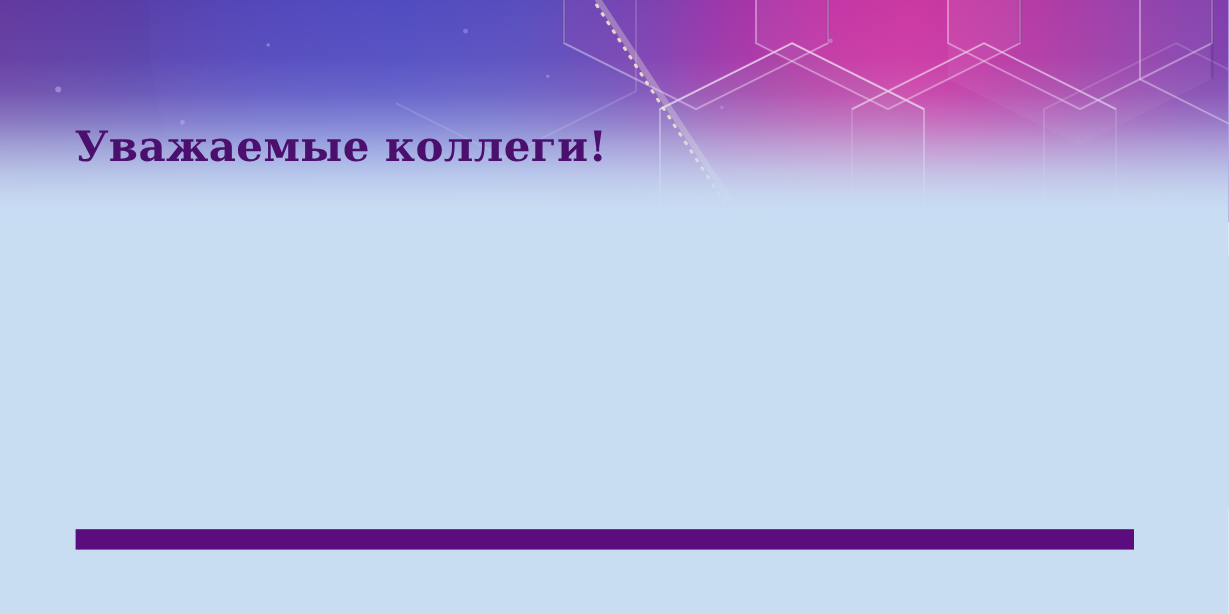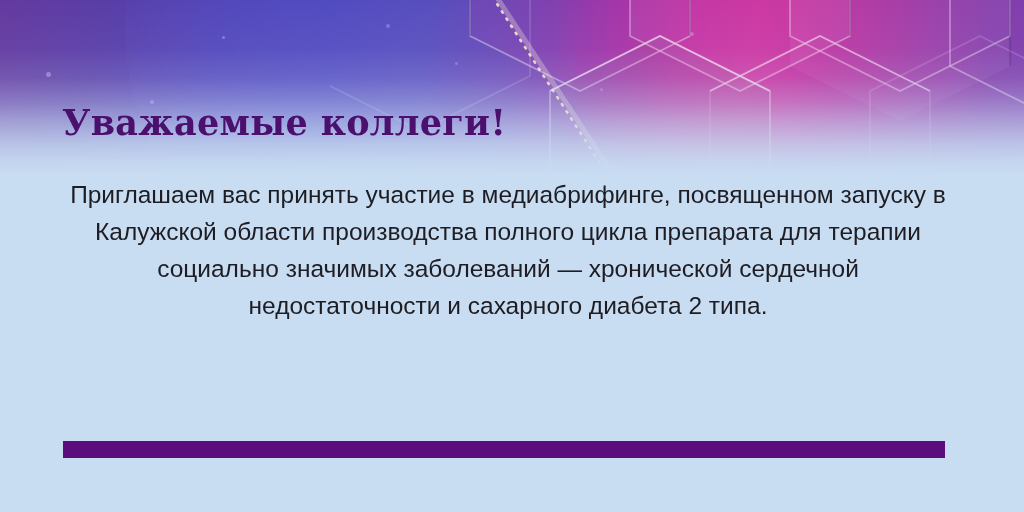--- a/index.html
+++ b/index.html
@@ -8,21 +8,20 @@
     padding: 0;
     background: #ffffff;
   }
   #slide {
     position: relative;
     width: 1024px;
     height: 512px;
     overflow: hidden;
     background: #c8dcf2;
     font-family: "Liberation Sans", sans-serif;
-    text-align: center;
     -webkit-font-smoothing: antialiased;
   }
 
   
   .band {
     position: absolute;
     left: 0; top: 0;
     width: 1024px;
     height: 185px;
     overflow: hidden;
@@ -196,18 +195,17 @@
     <span class="sparkle" style="left:455px; top:62px;  width:3px; height:3px; opacity:.40"></span>
     <span class="sparkle" style="left:690px; top:32px;  width:4px; height:4px; opacity:.45"></span>
     <span class="sparkle" style="left:100px; top:118px; width:3px; height:3px; opacity:.35"></span>
     <span class="sparkle" style="left:600px; top:88px;  width:3px; height:3px; opacity:.35"></span>
 
     <div class="band-fade"></div>
   </div>
 
   <div class="title">Уважаемые коллеги!</div>
 
-  <div class="para" id="para-1">Приглашаем вас принять участие в медиабрифинге, посвященном запуску в Калужской области производства полного цикла препарата для терапии социально значимых заболеваний — хронической сердечной недостаточности и сахарного диабета 2 типа.</div>
 
 
   <div class="rule"></div>
 
 </div>
 
 </body></html>

